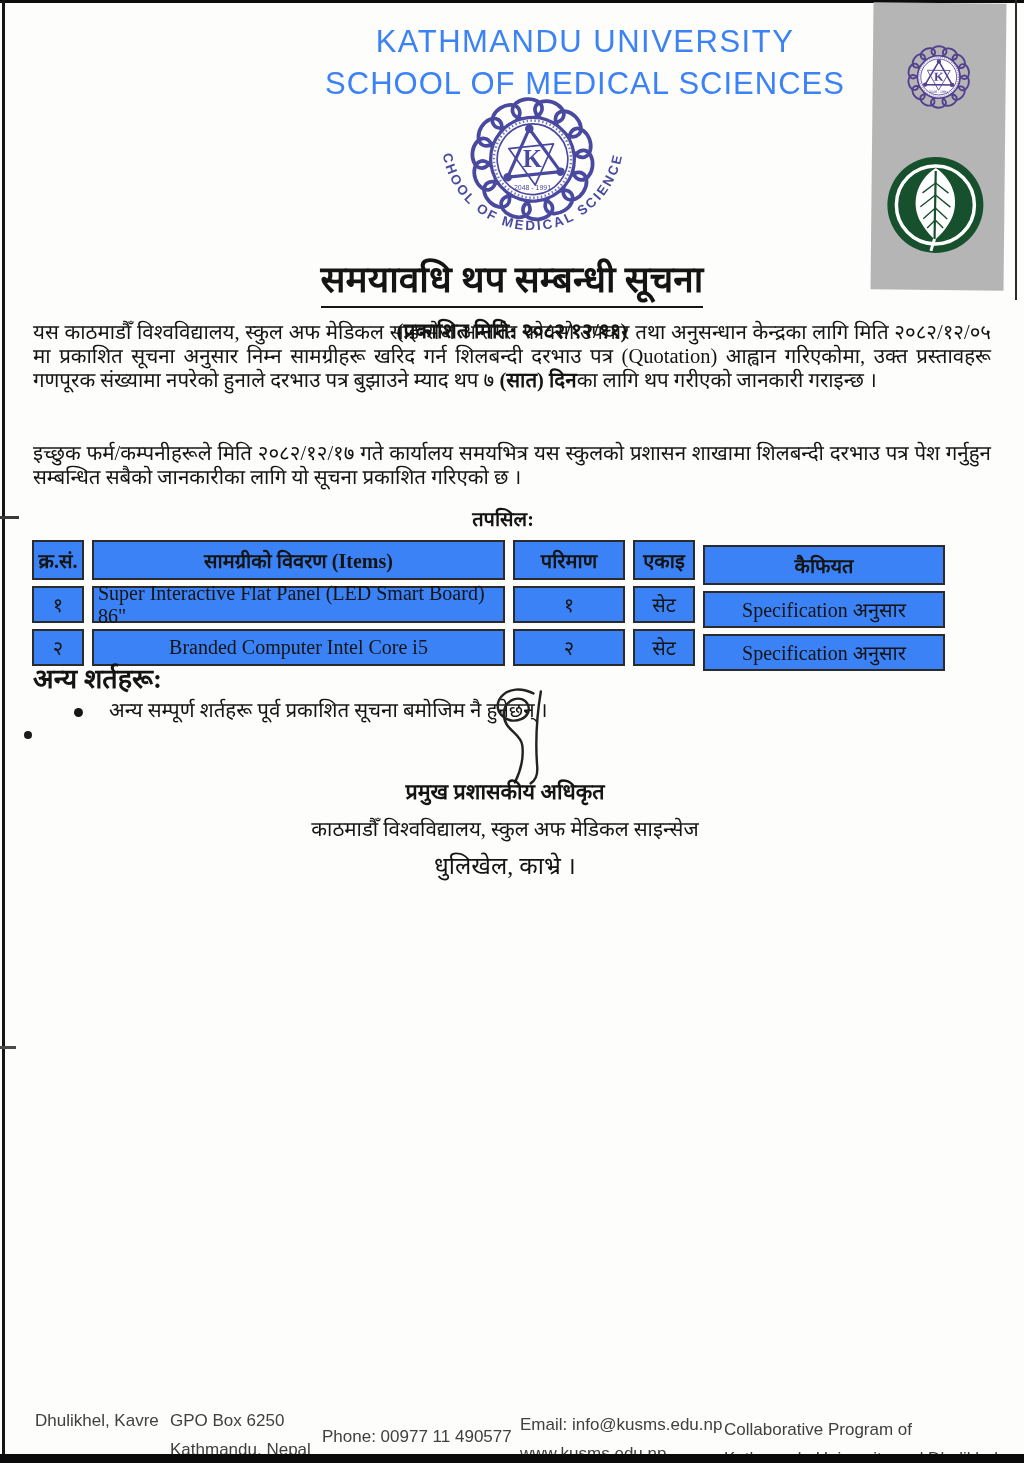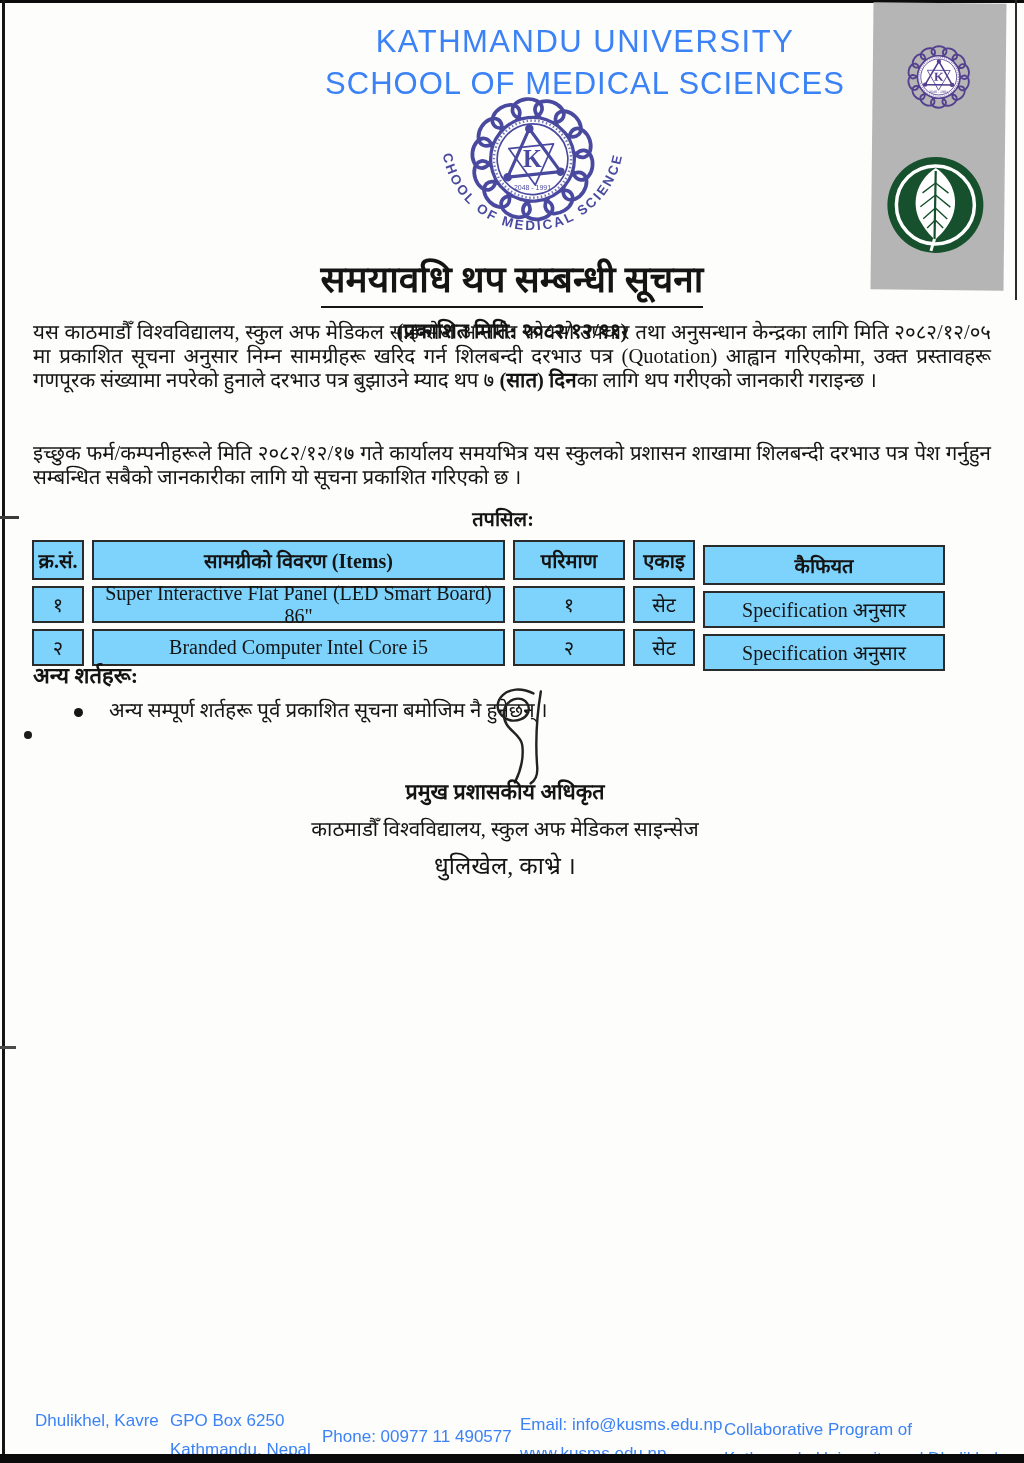--- a/index.html
+++ b/index.html
@@ -50,43 +50,43 @@
   .para-2 { top:441px; }
   .bold-run { font-weight:700; }
 
   .tapasil { position:absolute; left:0; top:505px; width:1006px; text-align:center;
     font-size:20px; font-weight:700; }
 
   
   .items-table { position:absolute; left:32px; top:540px; display:grid;
     grid-template-columns:52px 413px 112px 62px 242px;
     grid-auto-rows:auto; column-gap:8px; row-gap:6px; }
-  .cell { border:2px solid #2b2b2b; background:#7dd3fc; display:flex;
-    align-items:center; justify-content:center; text-align:center;
+  .cell { border:2px solid #2b2b2b; background:#3b82f6; display:flex;
+    align-items:center; justify-content:center; text-align:left;
     font-size:20px; padding:12px 4px; }
   .cell.hdr { font-weight:700; height:40px; }
   .cell.bdy { height:37px; }
   .cell.col-last { transform:translateY(5px); }
 
   
-  .terms-heading { position:absolute; left:33px; top:659px; font-size:22px; font-weight:700; }
+  .terms-heading { position:absolute; left:33px; top:659px; font-size:27px; font-weight:700; }
   .bullet-row { position:absolute; left:74px; top:695px; font-size:20.5px; }
   .bullet-dot { display:inline-block; width:9px; height:9px; border-radius:50%;
     background:#161616; margin-right:26px; vertical-align:middle; }
 
   
   .signature-svg { position:absolute; left:478px; top:686px; width:96px; height:102px; }
   .sig-block { position:absolute; left:205px; top:776px; width:600px; text-align:center; }
   .sig-title { font-size:21.5px; font-weight:700; }
   .sig-org   { font-size:20.5px; margin-top:9px; }
   .sig-place { font-size:24px; margin-top:6px; }
 
   
   .footer { position:absolute; left:0; top:1398px; width:1024px; height:60px;
-    font-family:"Liberation Sans","DejaVu Sans",sans-serif; font-size:17px; color:#3b82f6; }
+    font-family:"Liberation Sans","DejaVu Sans",sans-serif; font-size:17px; color:#404040; }
   .f-item { position:absolute; line-height:29px; }
   .f-col1 { left:35px;  top:8px; }
   .f-col2 { left:170px; top:8px; }
   .f-col3 { left:322px; top:24px; }
   .f-col4 { left:520px; top:12px; }
   .f-col5 { left:724px; top:17px; }
 </style>
 </head>
 <body>
 

